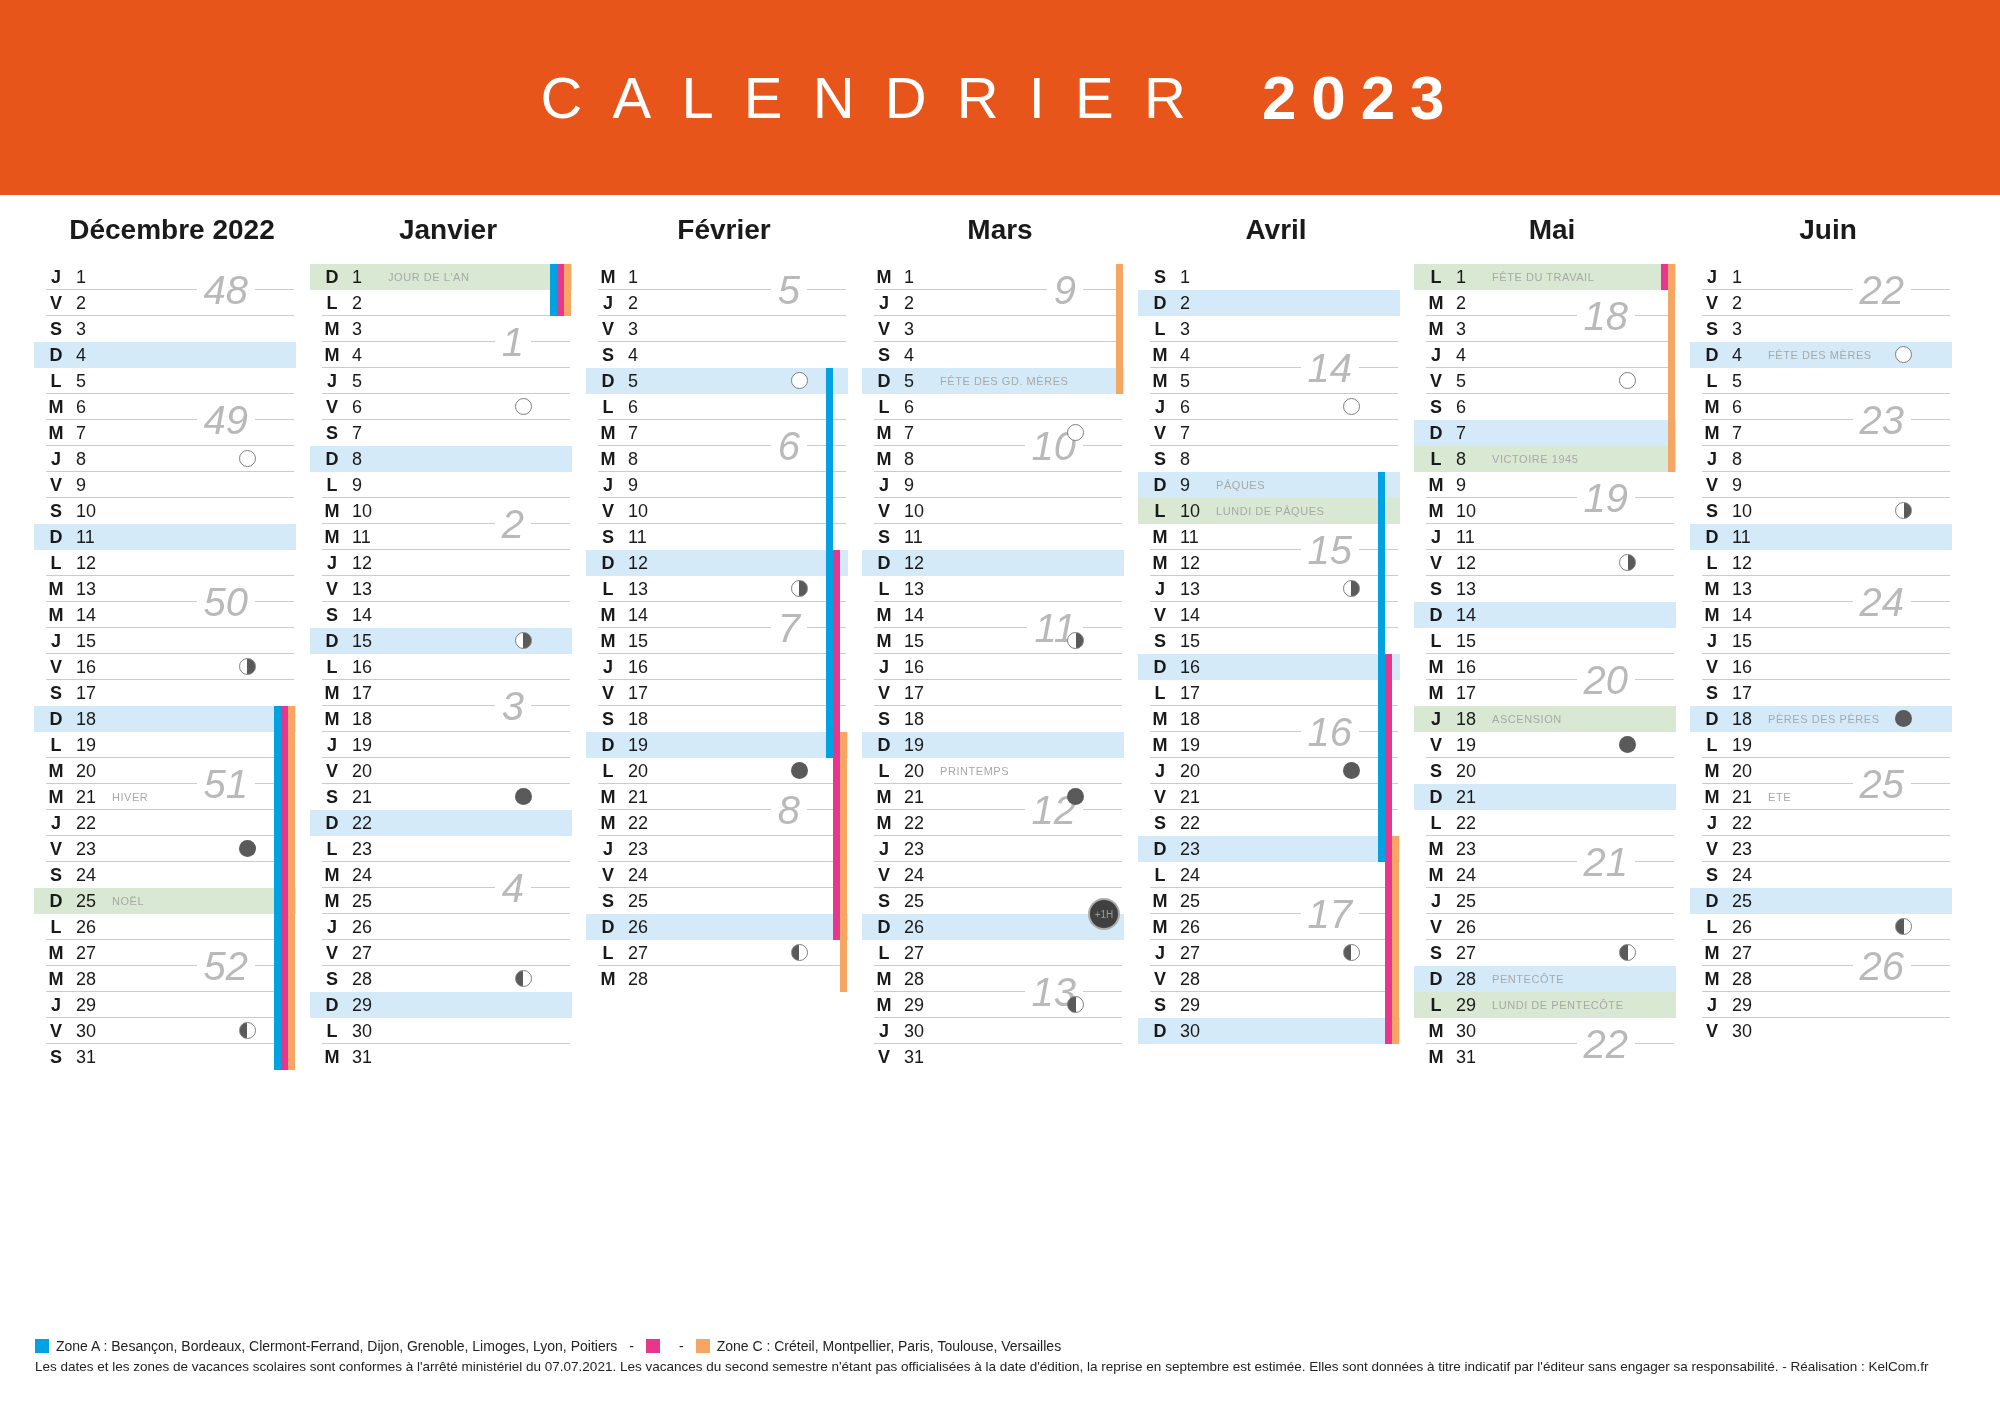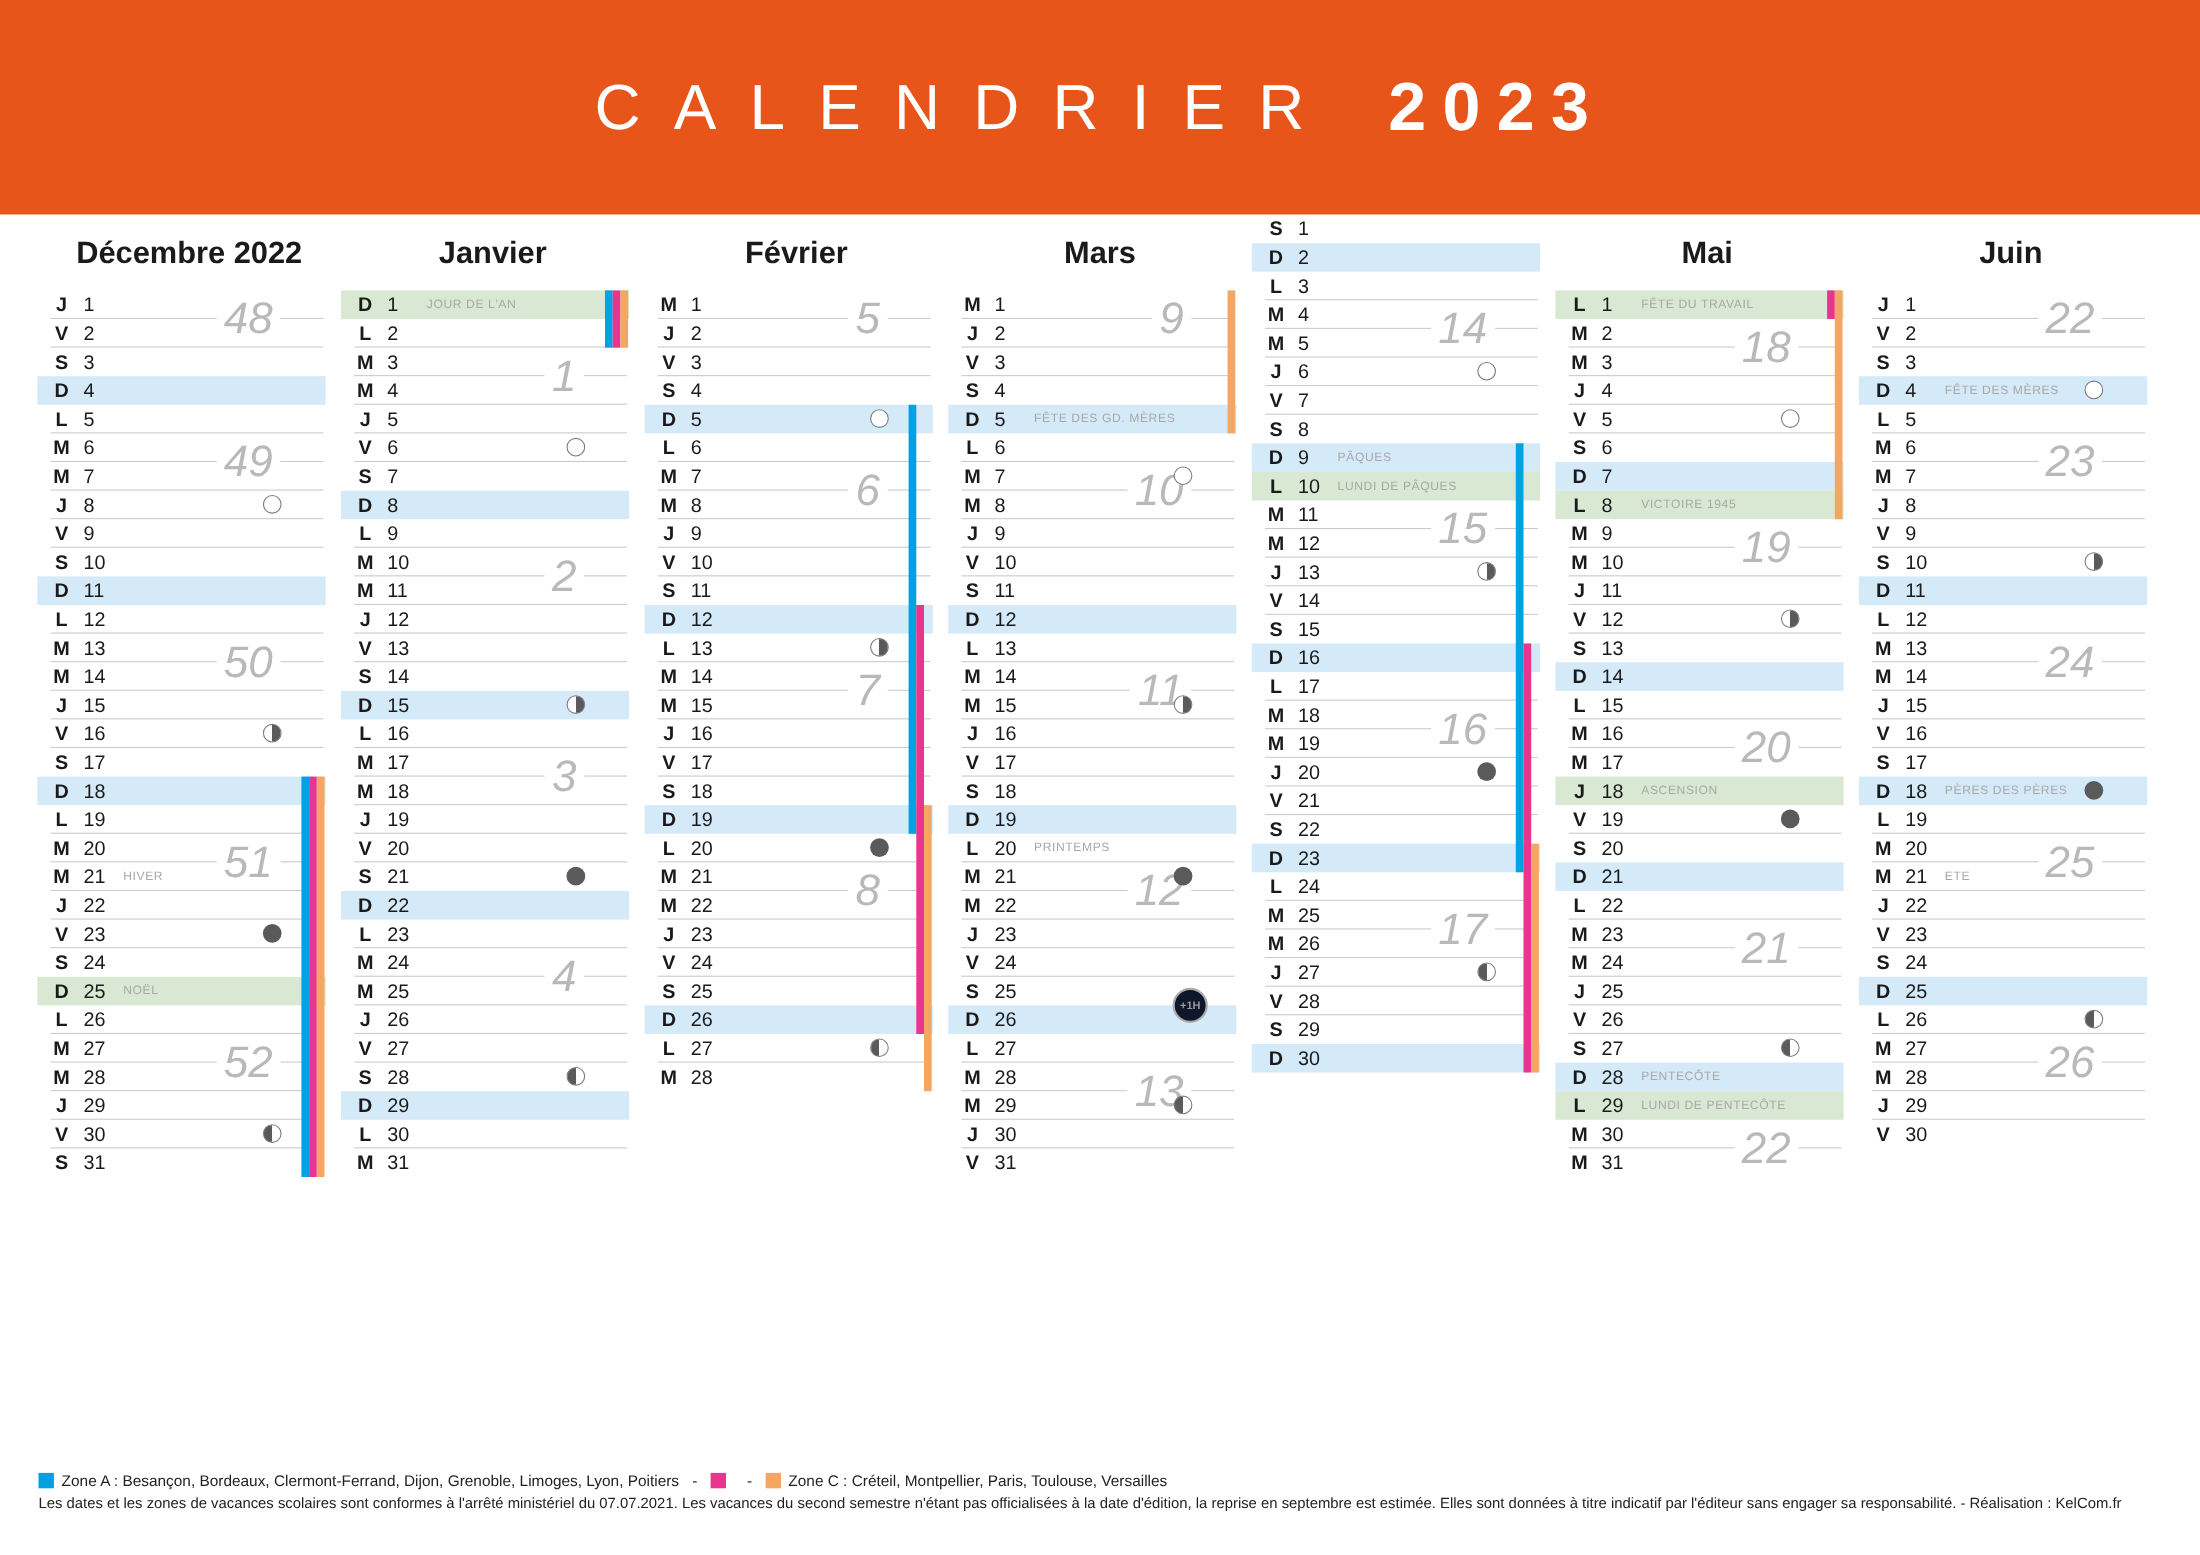--- a/index.html
+++ b/index.html
@@ -30,22 +30,22 @@
   .moon.full{border:1.5px solid var(--moonring);background:#fff}
   .moon.new{background:var(--moon)}
   .moon.first{border:1px solid var(--moonring);background:linear-gradient(90deg,var(--moon) 50%,#fff 50%)}
   .moon.last{border:1px solid var(--moonring);background:linear-gradient(90deg,#fff 50%,var(--moon) 50%)}
   .wk{position:absolute;right:55px;transform:translateY(-50%);font-size:40px;line-height:1;font-style:italic;
       color:var(--wk);background:#fff;padding:0 7px;z-index:2}
   .stripe{position:absolute;width:7px;z-index:1}
   .stripe.A{right:29px;background:var(--za)}
   .stripe.B{right:22px;background:var(--zb)}
   .stripe.C{right:15px;background:var(--zc)}
-  .dst{position:absolute;right:40px;width:32px;height:32px;border-radius:50%;border:2px solid #ABABAB;background:#0f172a;
-       color:#9A9A9A;font-size:10px;font-weight:700;display:flex;align-items:center;justify-content:center;z-index:4}
+  .dst{position:absolute;right:18px;width:32px;height:32px;border-radius:50%;border:2px solid #ABABAB;background:#404040;
+       color:#9A9A9A;font-size:10px;font-weight:400;display:flex;align-items:center;justify-content:center;z-index:4}
   .footer{position:absolute;left:35px;right:35px;top:1338px;color:#222}
   .legend{display:flex;align-items:center;font-size:14px;white-space:nowrap}
   .sw{display:inline-block;width:14px;height:14px;margin-right:7px;flex:0 0 auto}
   .sep{margin:0 12px}
   .disclaimer{margin-top:5px;font-size:13.5px;white-space:nowrap}
 </style>
 </head>
 <body>
 
 <div class="header">
@@ -602,20 +602,21 @@
         </div>
         <span class="wk" style="top: 26px;">9</span>
         <span class="wk" style="top: 182px;">10</span>
         <span class="wk" style="top: 364px;">11</span>
         <span class="wk" style="top: 546px;">12</span>
         <span class="wk" style="top: 728px;">13</span>
         <div class="stripe C" style="top: 0px; height: 130px;"></div>
       </div>
     </div>
     <div class="month">
+      <div class="mtitle">Avril</div>
       <div class="grid">
         <div class="row">
           <span class="dl">S</span>
           <span class="dn">1</span>
         </div>
         <div class="row sun">
           <span class="dl">D</span>
           <span class="dn">2</span>
         </div>
         <div class="row bb">

